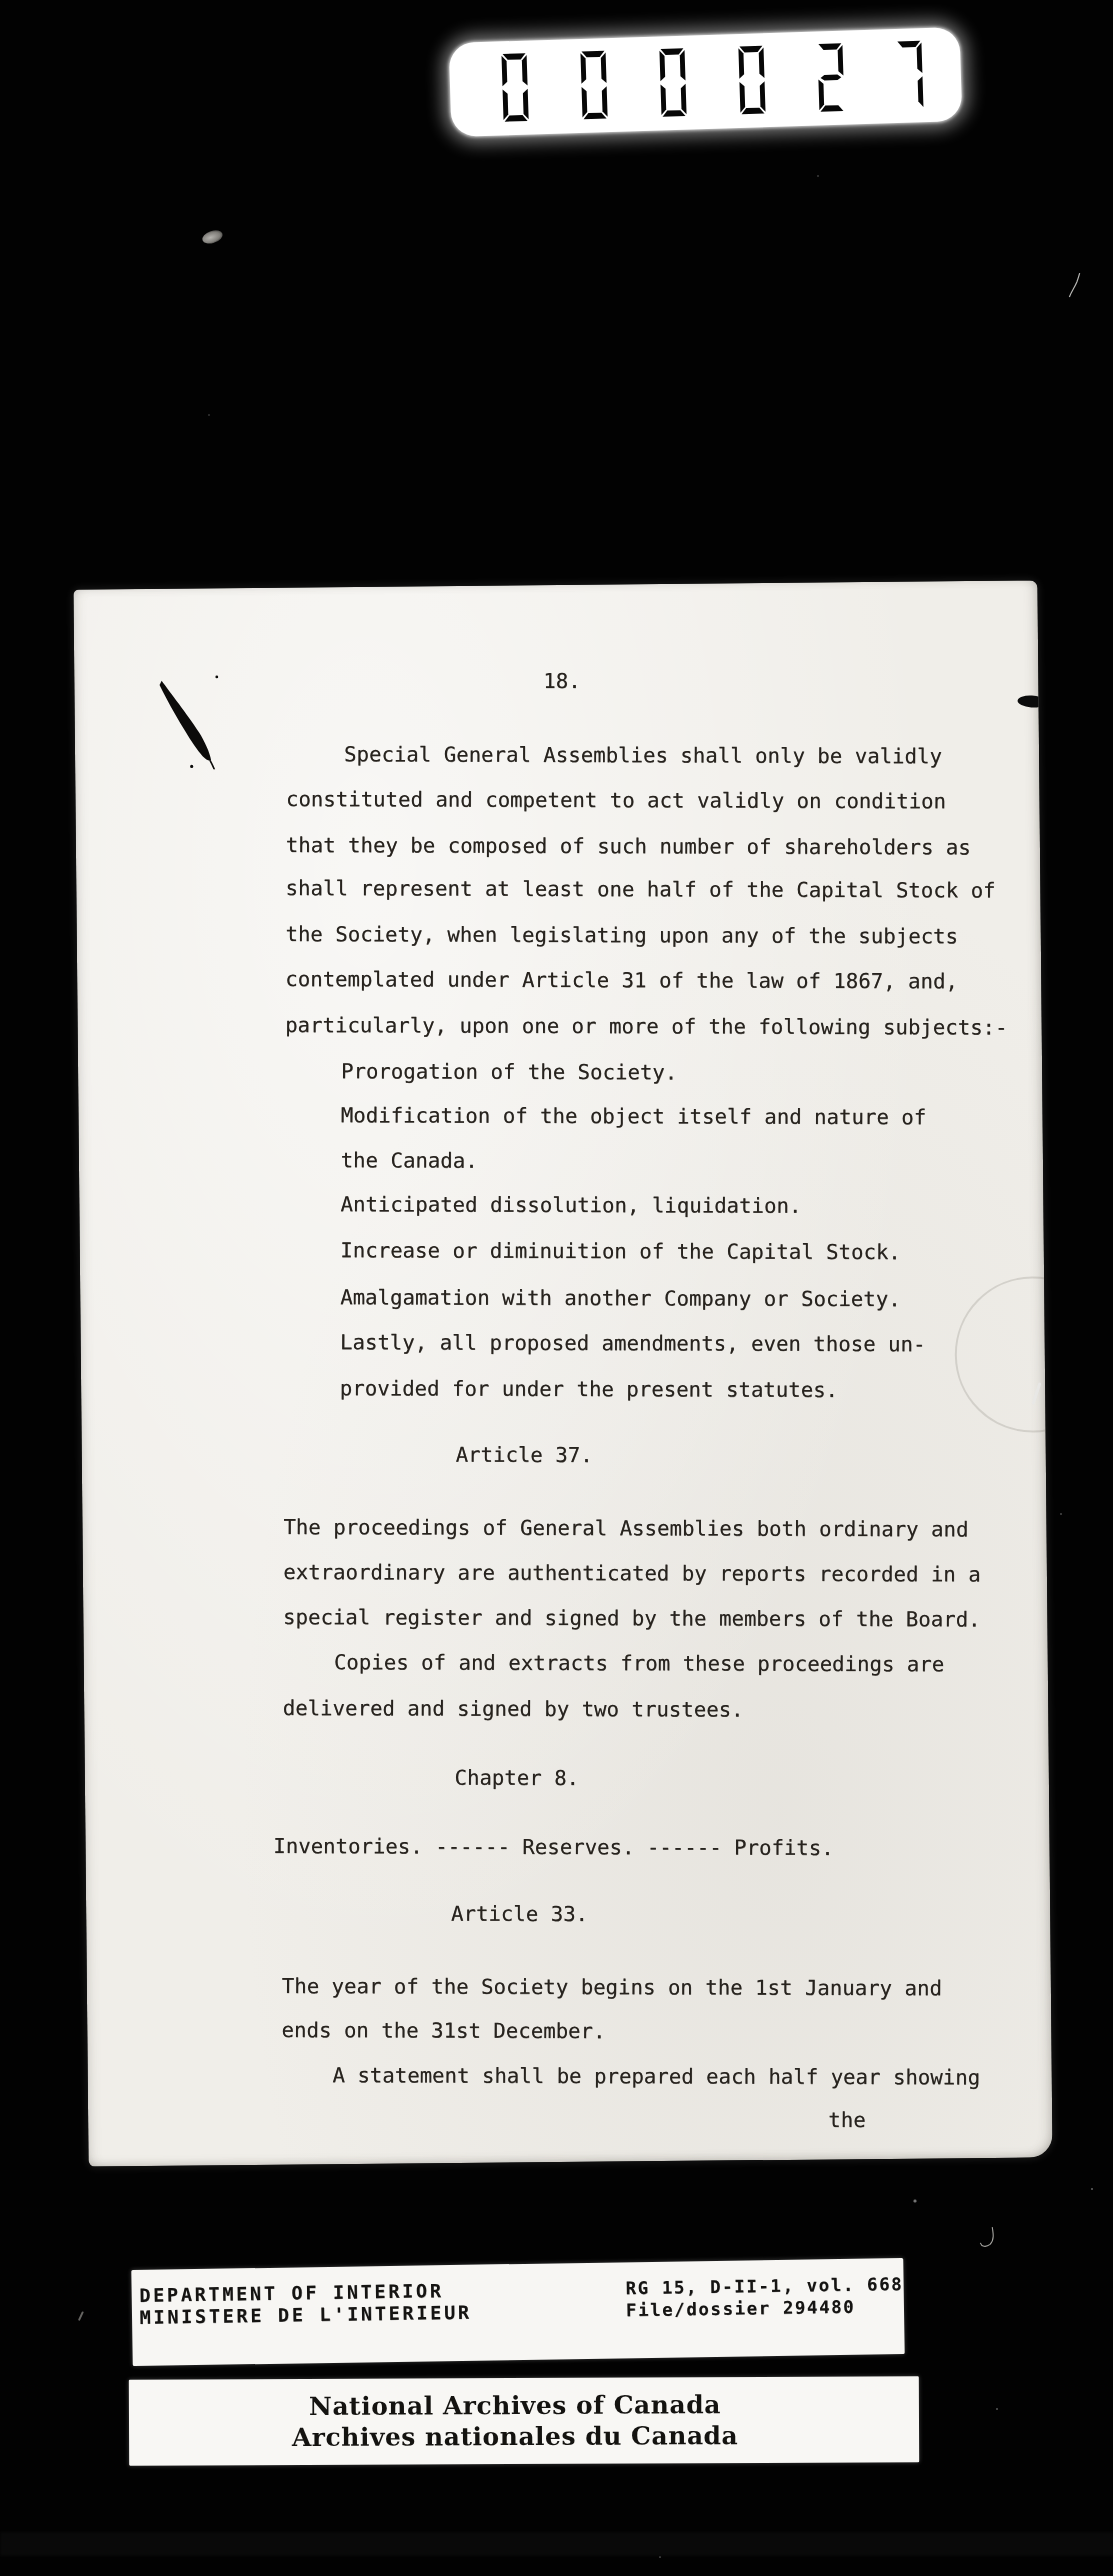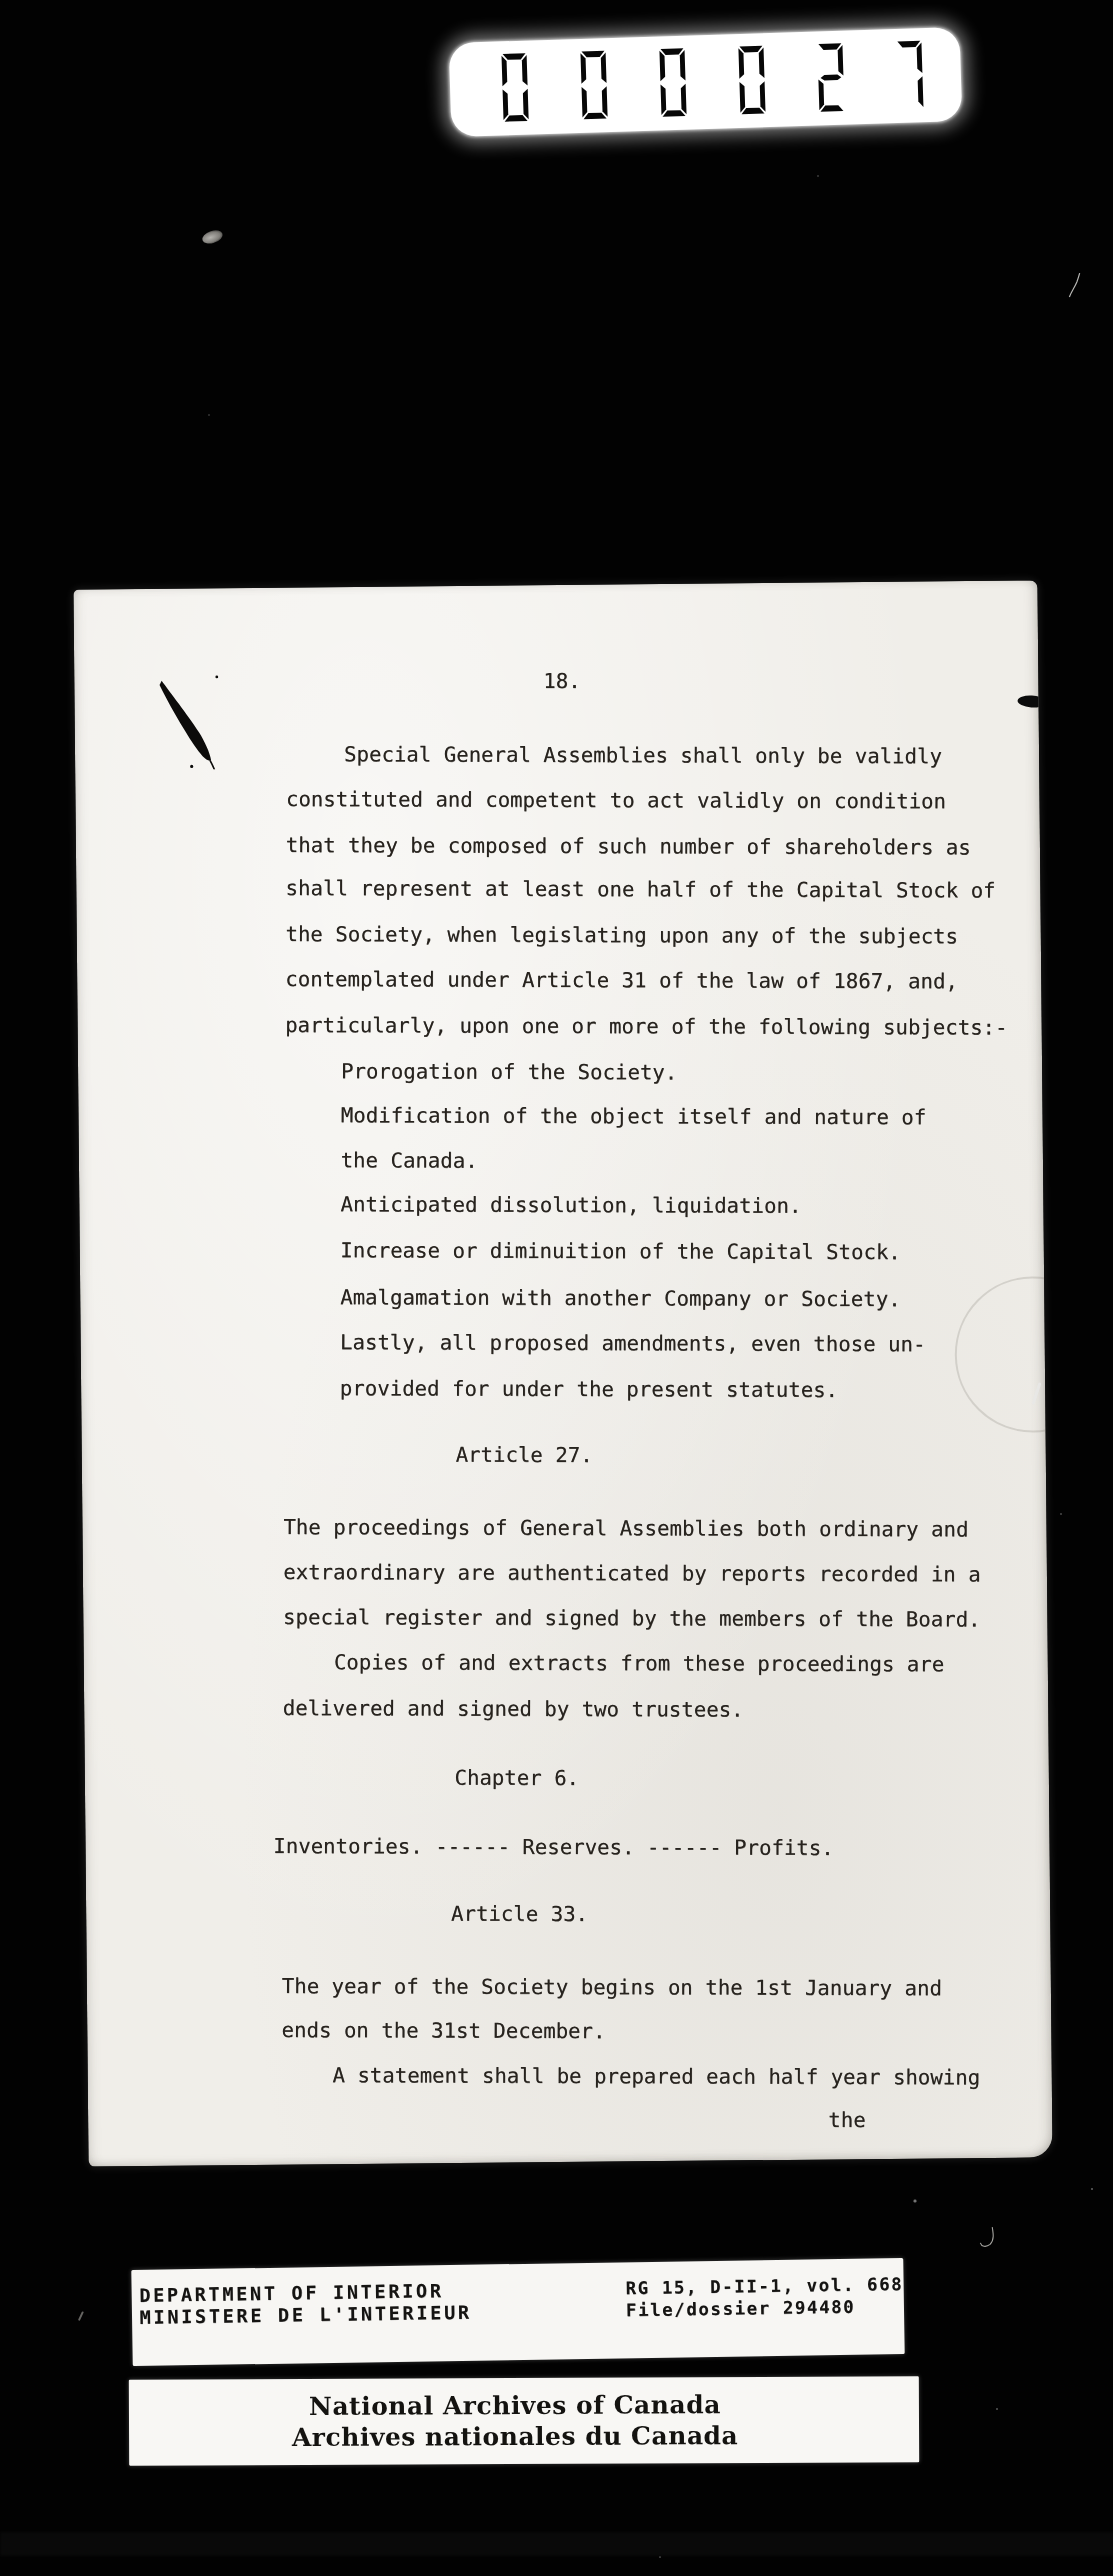--- a/index.html
+++ b/index.html
@@ -196,27 +196,27 @@
     <div class="tline" style="left:205px;top:383px">contemplated under Article 31 of the law of 1867, and,</div>
     <div class="tline" style="left:205px;top:429px">particularly, upon one or more of the following subjects:-</div>
     <div class="tline" style="left:261px;top:475px">Prorogation of the Society.</div>
     <div class="tline" style="left:261px;top:519px">Modification of the object itself and nature of</div>
     <div class="tline" style="left:261px;top:564px">the Canada.</div>
     <div class="tline" style="left:261px;top:608px">Anticipated dissolution, liquidation.</div>
     <div class="tline" style="left:261px;top:654px">Increase or diminuition of the Capital Stock.</div>
     <div class="tline" style="left:261px;top:701px">Amalgamation with another Company or Society.</div>
     <div class="tline" style="left:261px;top:746px">Lastly, all proposed amendments, even those un-</div>
     <div class="tline" style="left:261px;top:792px">provided for under the present statutes.</div>
-    <div class="tline" style="left:377px;top:858px">Article 27.</div>
+    <div class="tline" style="left:377px;top:858px">Article 37.</div>
     <div class="tline" style="left:205px;top:931px">The proceedings of General Assemblies both ordinary and</div>
     <div class="tline" style="left:205px;top:976px">extraordinary are authenticated by reports recorded in a</div>
     <div class="tline" style="left:205px;top:1021px">special register and signed by the members of the Board.</div>
     <div class="tline" style="left:256px;top:1066px">Copies of and extracts from these proceedings are</div>
     <div class="tline" style="left:205px;top:1112px">delivered and signed by two trustees.</div>
-    <div class="tline" style="left:377px;top:1181px">Chapter 6.</div>
+    <div class="tline" style="left:377px;top:1181px">Chapter 8.</div>
     <div class="tline" style="left:196px;top:1250px">Inventories. ------ Reserves. ------ Profits.</div>
     <div class="tline" style="left:374px;top:1317px">Article 33.</div>
     <div class="tline" style="left:205px;top:1390px">The year of the Society begins on the 1st January and</div>
     <div class="tline" style="left:205px;top:1434px">ends on the 31st December.</div>
     <div class="tline" style="left:256px;top:1479px">A statement shall be prepared each half year showing</div>
     <div class="tline" style="left:752px;top:1522px">the</div>
   </div>
 </div>
 
 <div class="band1">

